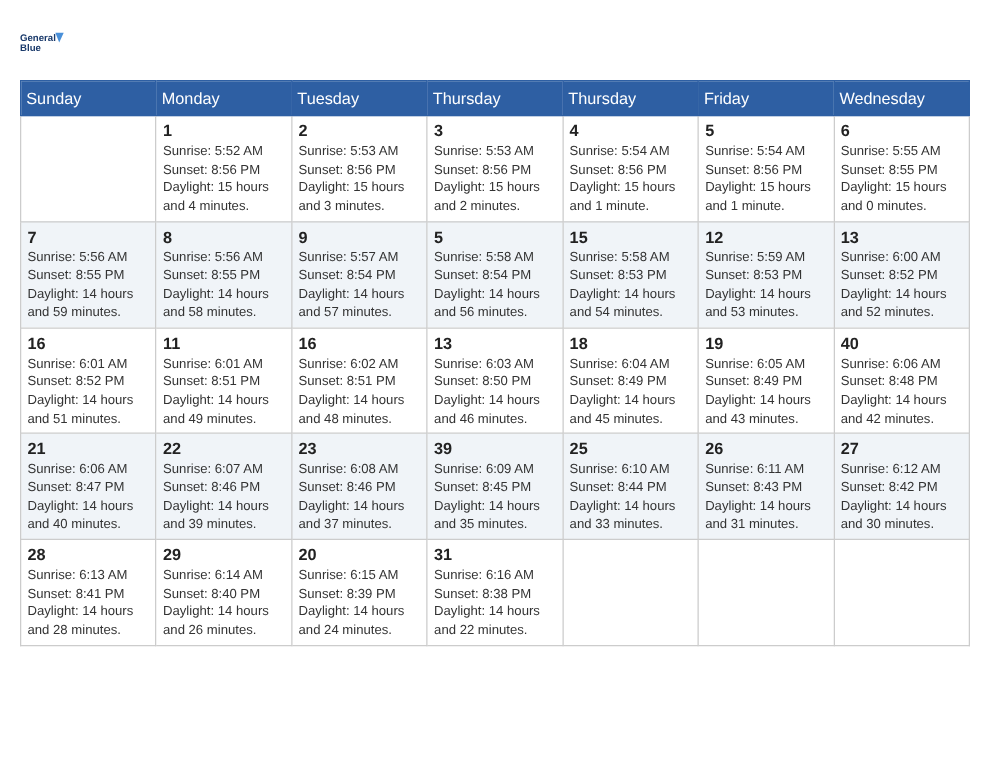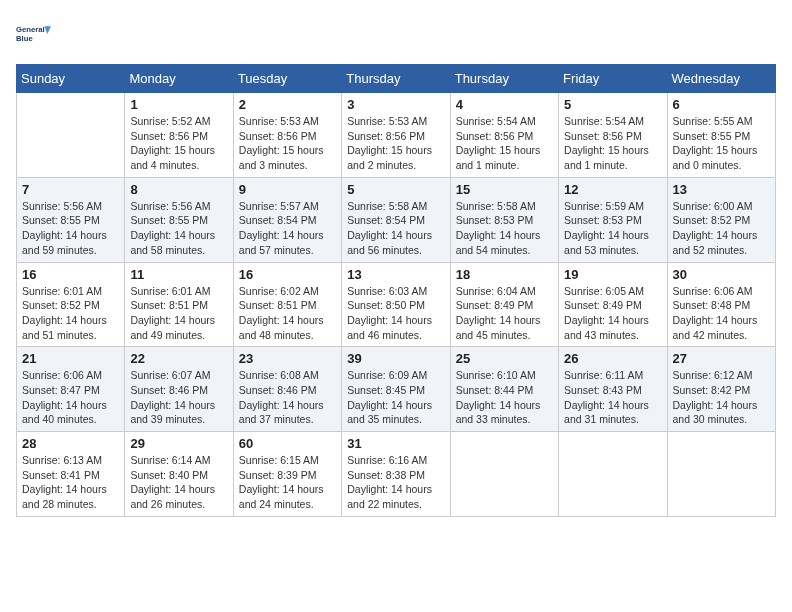--- a/index.html
+++ b/index.html
@@ -188,21 +188,21 @@
         </td>
         <td>
           <span class="day-number">18</span>
           <div class="day-info">Sunrise: 6:04 AM<br>Sunset: 8:49 PM<br>Daylight: 14 hours<br>and 45 minutes.</div>
         </td>
         <td>
           <span class="day-number">19</span>
           <div class="day-info">Sunrise: 6:05 AM<br>Sunset: 8:49 PM<br>Daylight: 14 hours<br>and 43 minutes.</div>
         </td>
         <td>
-          <span class="day-number">30</span>
+          <span class="day-number">40</span>
           <div class="day-info">Sunrise: 6:06 AM<br>Sunset: 8:48 PM<br>Daylight: 14 hours<br>and 42 minutes.</div>
         </td>
       </tr>
       <tr class="row-shaded">
         <td>
           <span class="day-number">21</span>
           <div class="day-info">Sunrise: 6:06 AM<br>Sunset: 8:47 PM<br>Daylight: 14 hours<br>and 40 minutes.</div>
         </td>
         <td>
           <span class="day-number">22</span>
@@ -232,21 +232,21 @@
       <tr class="row-white">
         <td>
           <span class="day-number">28</span>
           <div class="day-info">Sunrise: 6:13 AM<br>Sunset: 8:41 PM<br>Daylight: 14 hours<br>and 28 minutes.</div>
         </td>
         <td>
           <span class="day-number">29</span>
           <div class="day-info">Sunrise: 6:14 AM<br>Sunset: 8:40 PM<br>Daylight: 14 hours<br>and 26 minutes.</div>
         </td>
         <td>
-          <span class="day-number">60</span>
+          <span class="day-number">20</span>
           <div class="day-info">Sunrise: 6:15 AM<br>Sunset: 8:39 PM<br>Daylight: 14 hours<br>and 24 minutes.</div>
         </td>
         <td>
           <span class="day-number">31</span>
           <div class="day-info">Sunrise: 6:16 AM<br>Sunset: 8:38 PM<br>Daylight: 14 hours<br>and 22 minutes.</div>
         </td>
         <td class="empty"></td>
         <td class="empty"></td>
         <td class="empty"></td>
       </tr>

